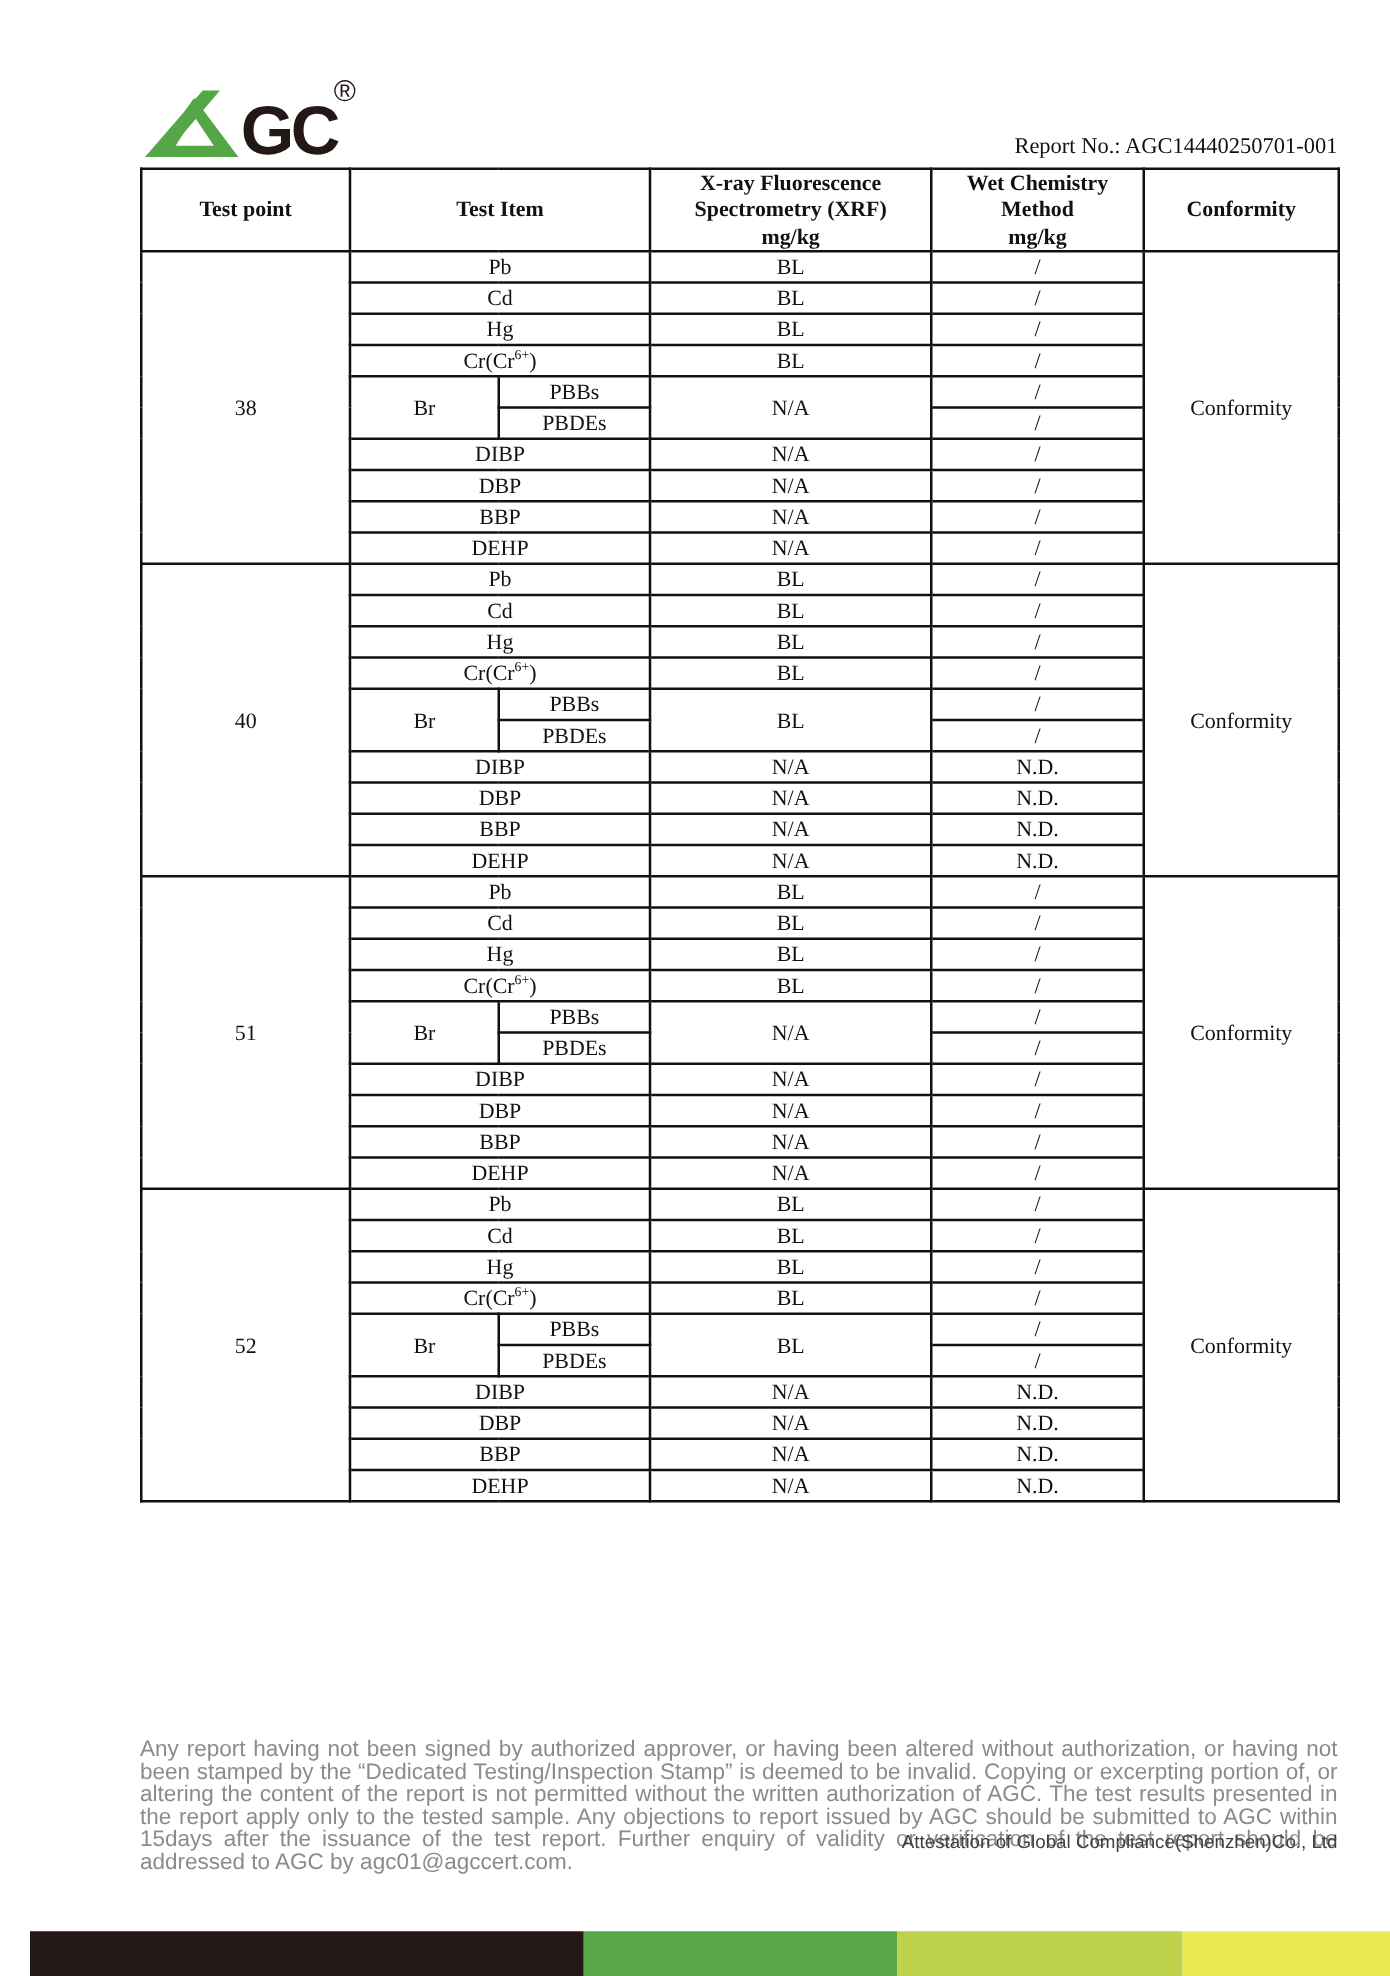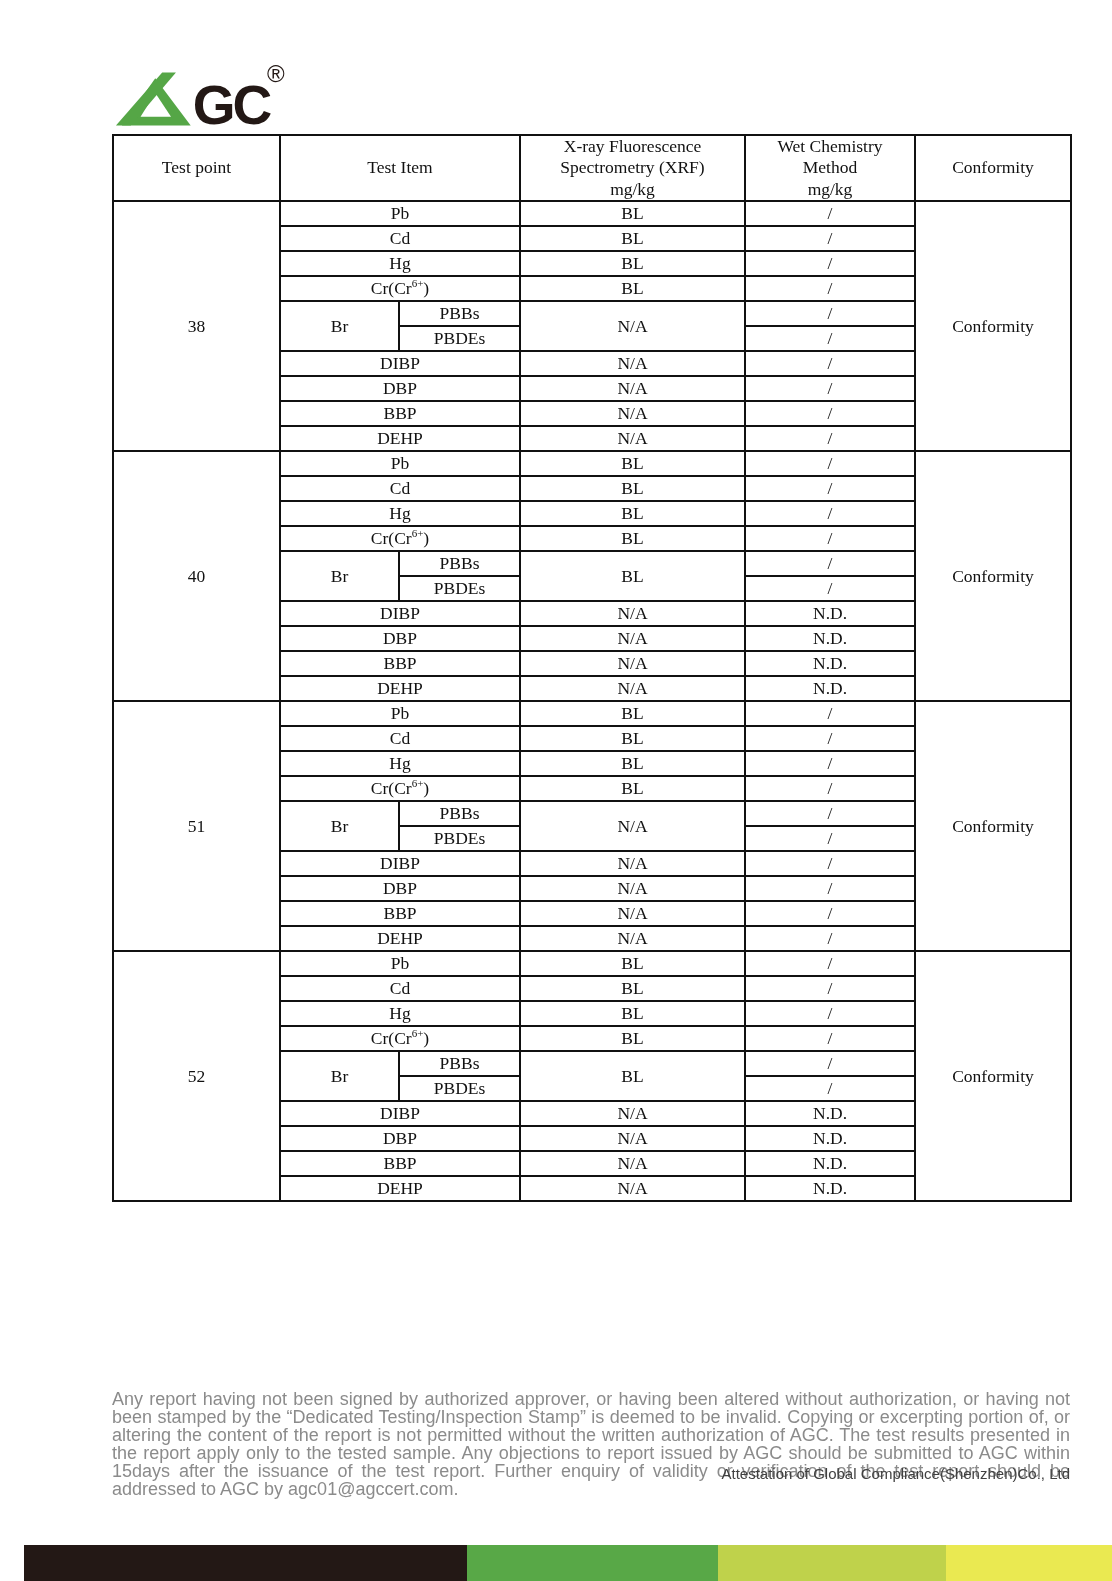--- a/index.html
+++ b/index.html
@@ -26,21 +26,21 @@
   
   table.results {
     position:absolute; left:88px; top:134px; width:958px;
     border-collapse:collapse; table-layout:fixed;
   }
   table.results th, table.results td {
     border:2px solid #111; text-align:center; vertical-align:middle;
     padding:0 2px; font-size:17.5px; overflow:hidden;
   }
   table.results thead tr { height:64px; }
-  table.results th { font-weight:normal; line-height:1.22; }
+  table.results th { font-weight:bold; line-height:1.22; }
   table.results tbody tr { height:25px; }
   table.results sup { font-size:11px; vertical-align:super; line-height:0; }
 
   
   .disclaimer {
     position:absolute; left:88px; top:1390px; width:958px;
     font-family:"Liberation Sans", sans-serif; font-size:18px; line-height:18px;
     color:#8b8b8b; text-align:justify;
   }
   .company {
@@ -63,20 +63,21 @@
   <div class="logo-wrap">
     <svg width="175" height="58" viewBox="0 0 178 58">
       <polygon points="8,58 42,10 78,58" fill="#55A646"></polygon>
       <polygon fill="#ffffff" points="27,49 42,25 58,49"></polygon>
       <polygon points="2,58 17,58 63,4 49,4" fill="#55A646"></polygon>
       <text x="80" y="56" font-family="Liberation Sans, sans-serif" font-weight="bold" font-size="56" letter-spacing="-3" fill="#231815">GC</text>
     </svg>
     <span class="reg-mark">®</span>
   </div>
 
+  <div class="report-no">Report No.: AGC14440250701-001</div>
 
   <table class="results" id="results-table">
     <colgroup>
       <col style="width:167px">
         <col style="width:119px">
         <col style="width:121px">
       <col style="width:225px">
         <col style="width:170px">
         <col style="width:156px">
     </colgroup>

